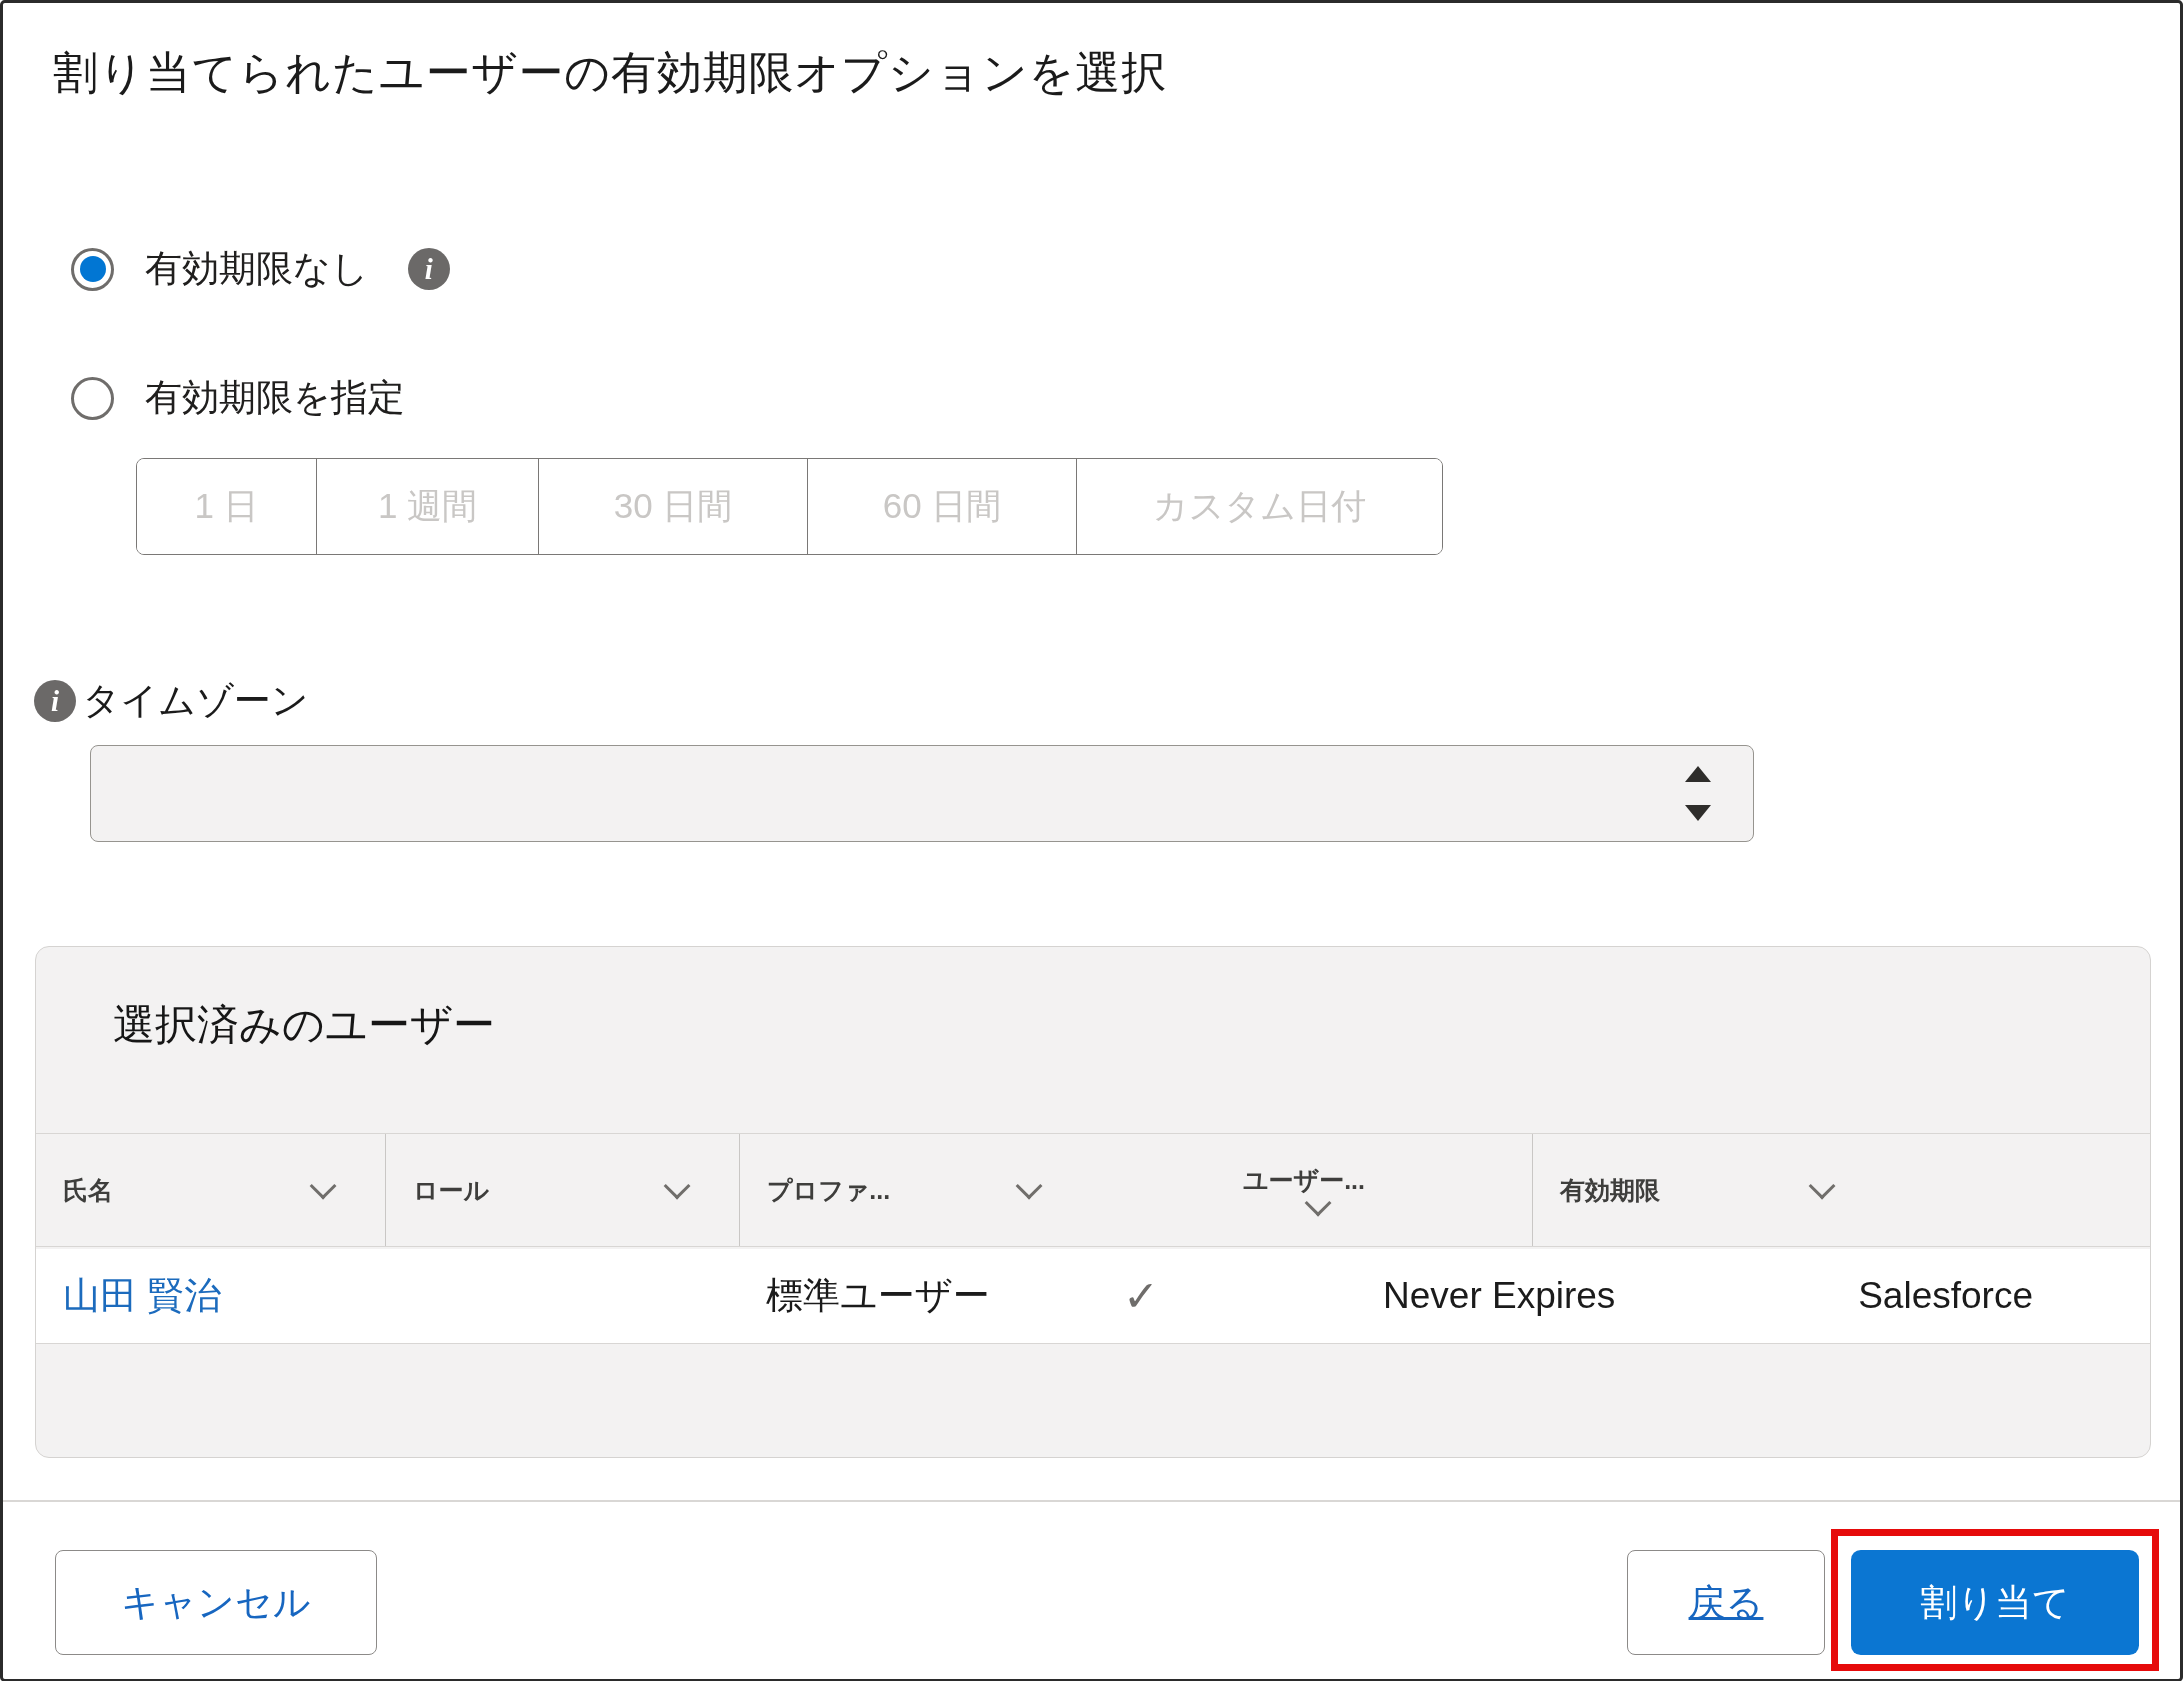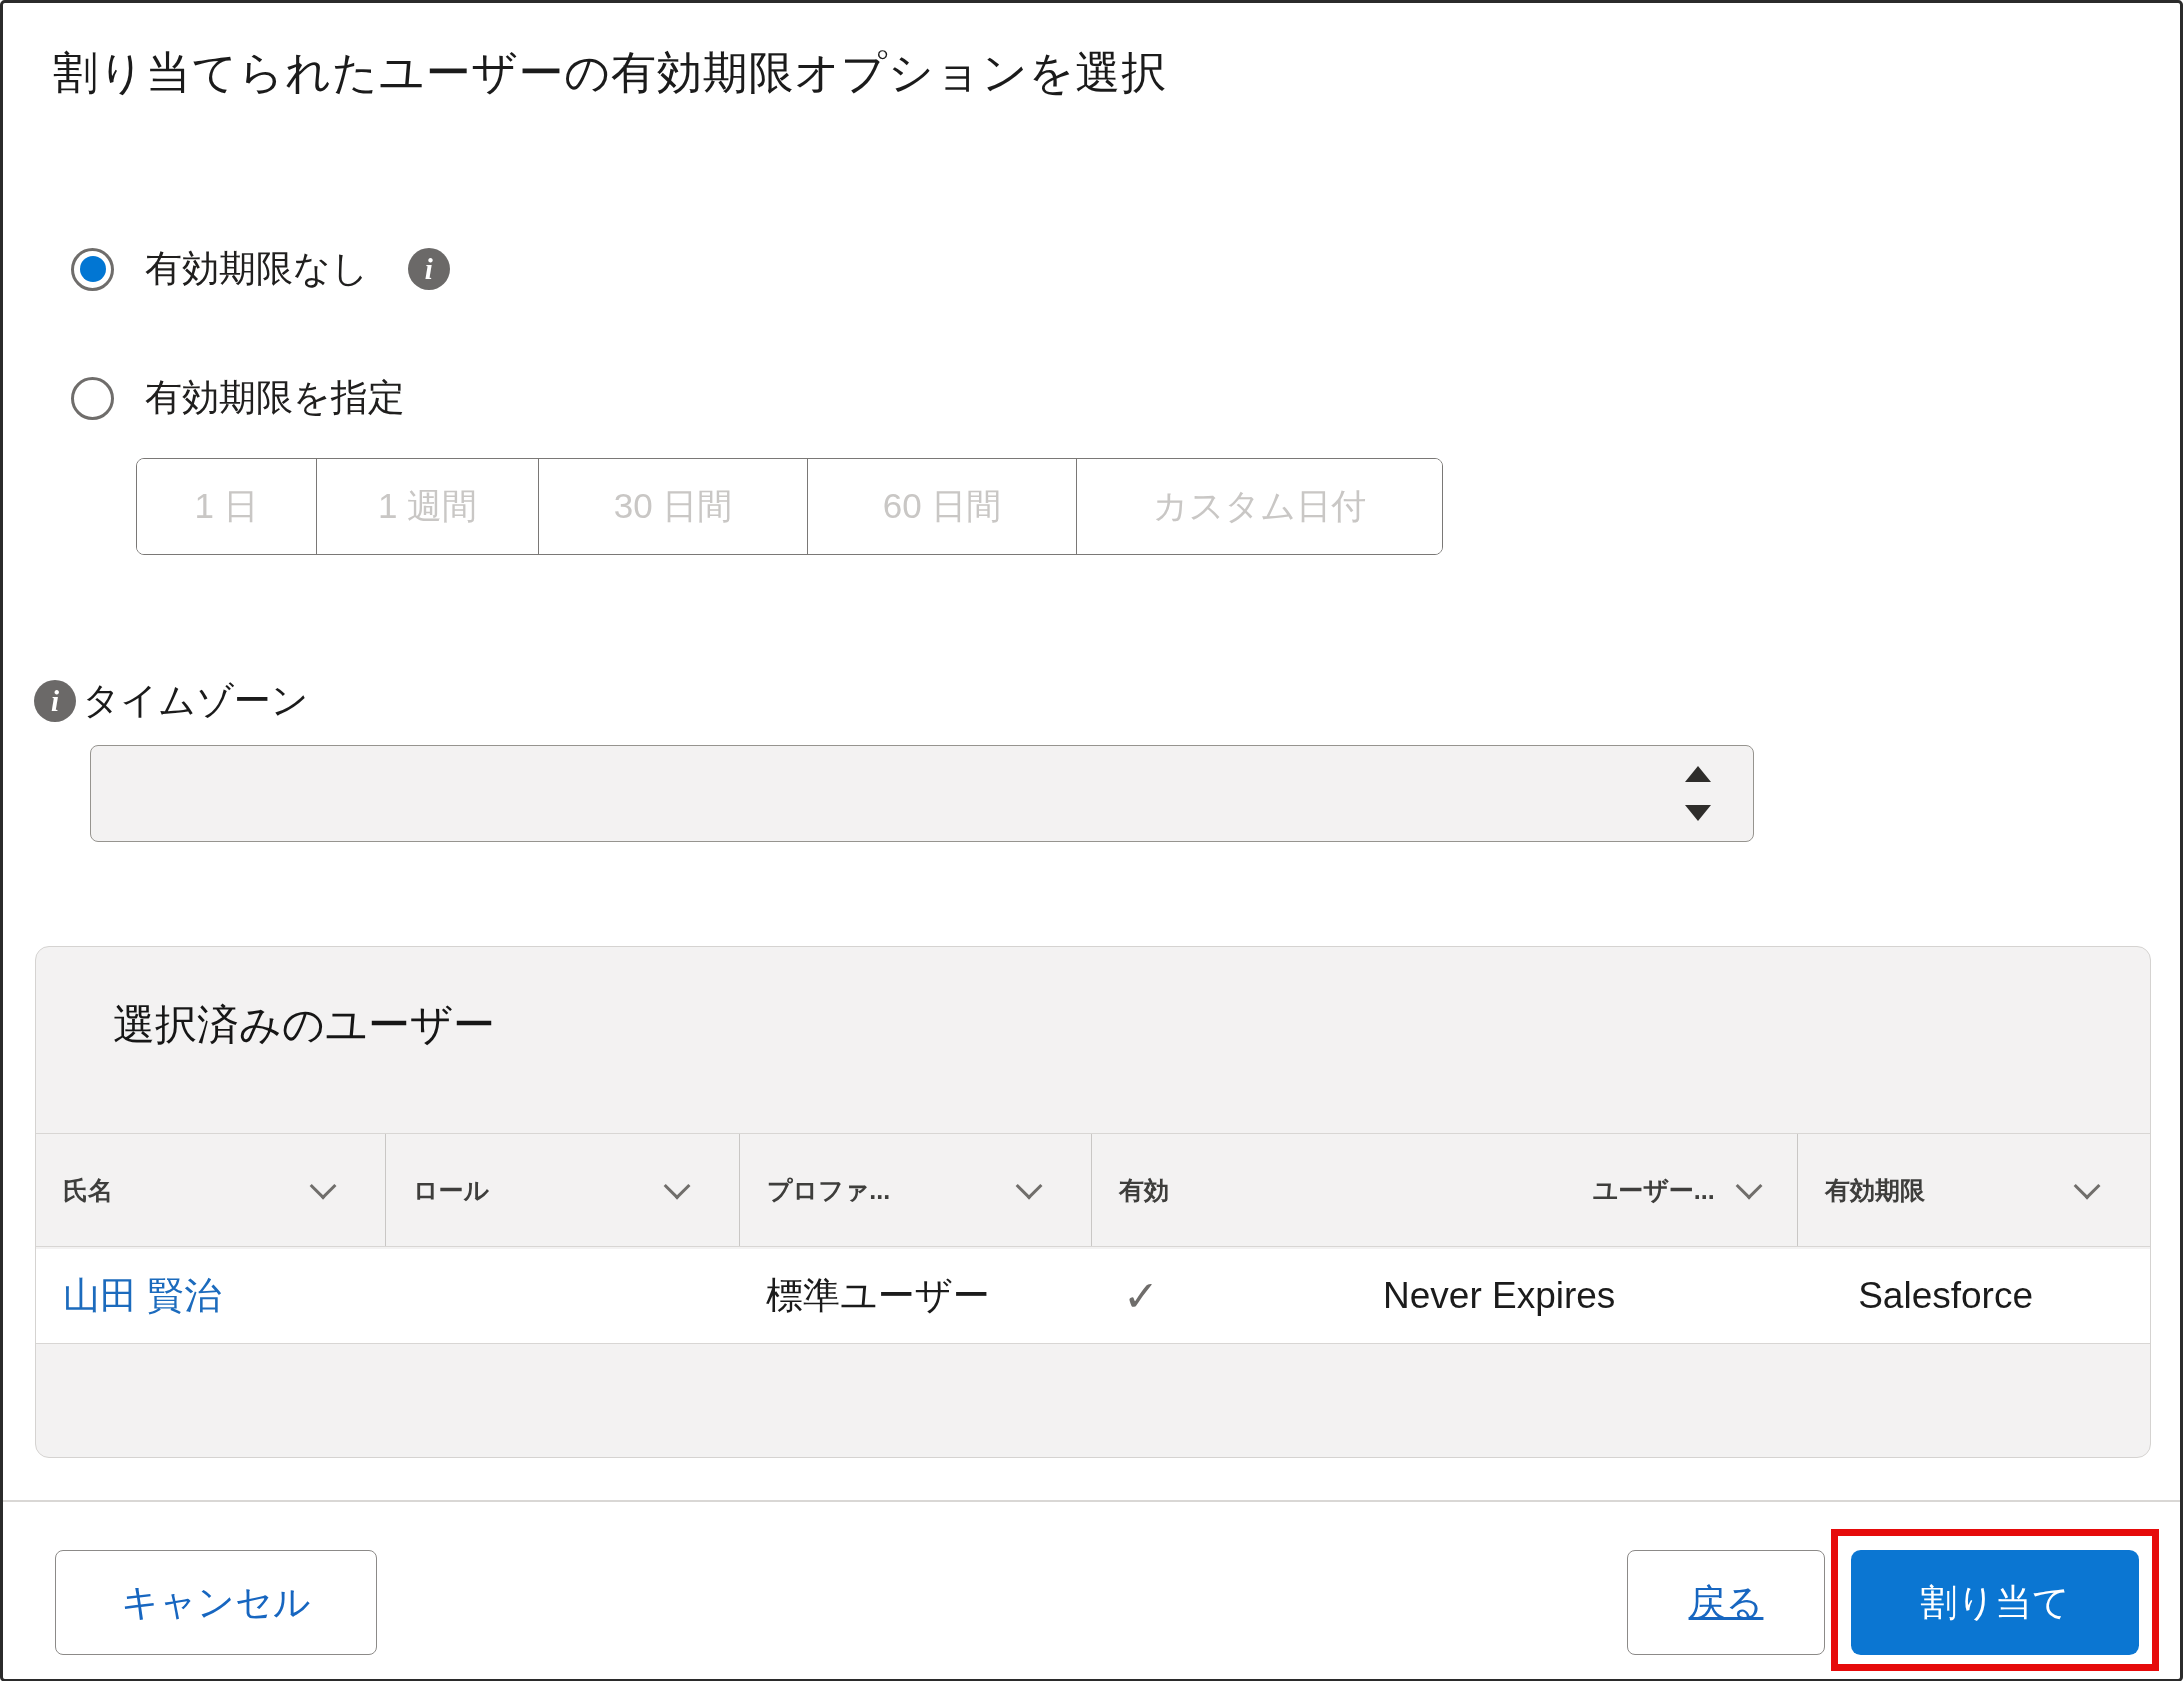--- a/index.html
+++ b/index.html
@@ -82,21 +82,21 @@
     padding-left:27px; cursor:pointer;
   }
   .th.sep { border-left:1.6px solid #c9c7c5; }
   .c0{width:349px;} .c1{width:354px;} .c2{width:352px;} .c3{width:265px;} .c4{width:441px;} .c5{width:352px;}
   .chev {
     width:19.3px; height:19.3px; flex:0 0 auto;
     border-right:3.2px solid #706e6b; border-bottom:3.2px solid #706e6b;
     transform:rotate(45deg) translateY(-4.8px);
   }
   .th .chev { margin-left:auto; margin-right:56px; }
-  .th.right { justify-content:flex-end; padding-right:42px; }
+  .th.right { justify-content:center; padding-right:42px;flex-direction:column; }
   .th.right .chev { margin-left:21px; margin-right:0; }
 
   .trow {
     position:absolute; left:0; top:302px; width:100%; height:95px;
     display:flex; background:#fff; border-bottom:1.6px solid #d8d6d4;
   }
   .td { display:flex; align-items:center; font-size:37px; color:#1b1b1b; padding-left:27px; }
   .td.right { justify-content:flex-end; padding-right:116px; padding-left:0; }
   .name-link { color:#1c6bbd; cursor:pointer; text-decoration:none; }
   .check { color:#6f6d6b; font-size:43px; padding-left:32px; }
@@ -169,23 +169,20 @@
         <span class="chev"></span>
       </div>
       <div class="th c1 sep">
         <span>ロール</span>
         <span class="chev"></span>
       </div>
       <div class="th c2 sep">
         <span>プロファ...</span>
         <span class="chev"></span>
       </div>
-      <div class="th c3 sep">
-        <span>有効</span>
-      </div>
       <div class="th c4 right">
         <span>ユーザー...</span>
         <span class="chev"></span>
       </div>
       <div class="th c5 sep">
         <span>有効期限</span>
         <span class="chev"></span>
       </div>
     </div>
 

